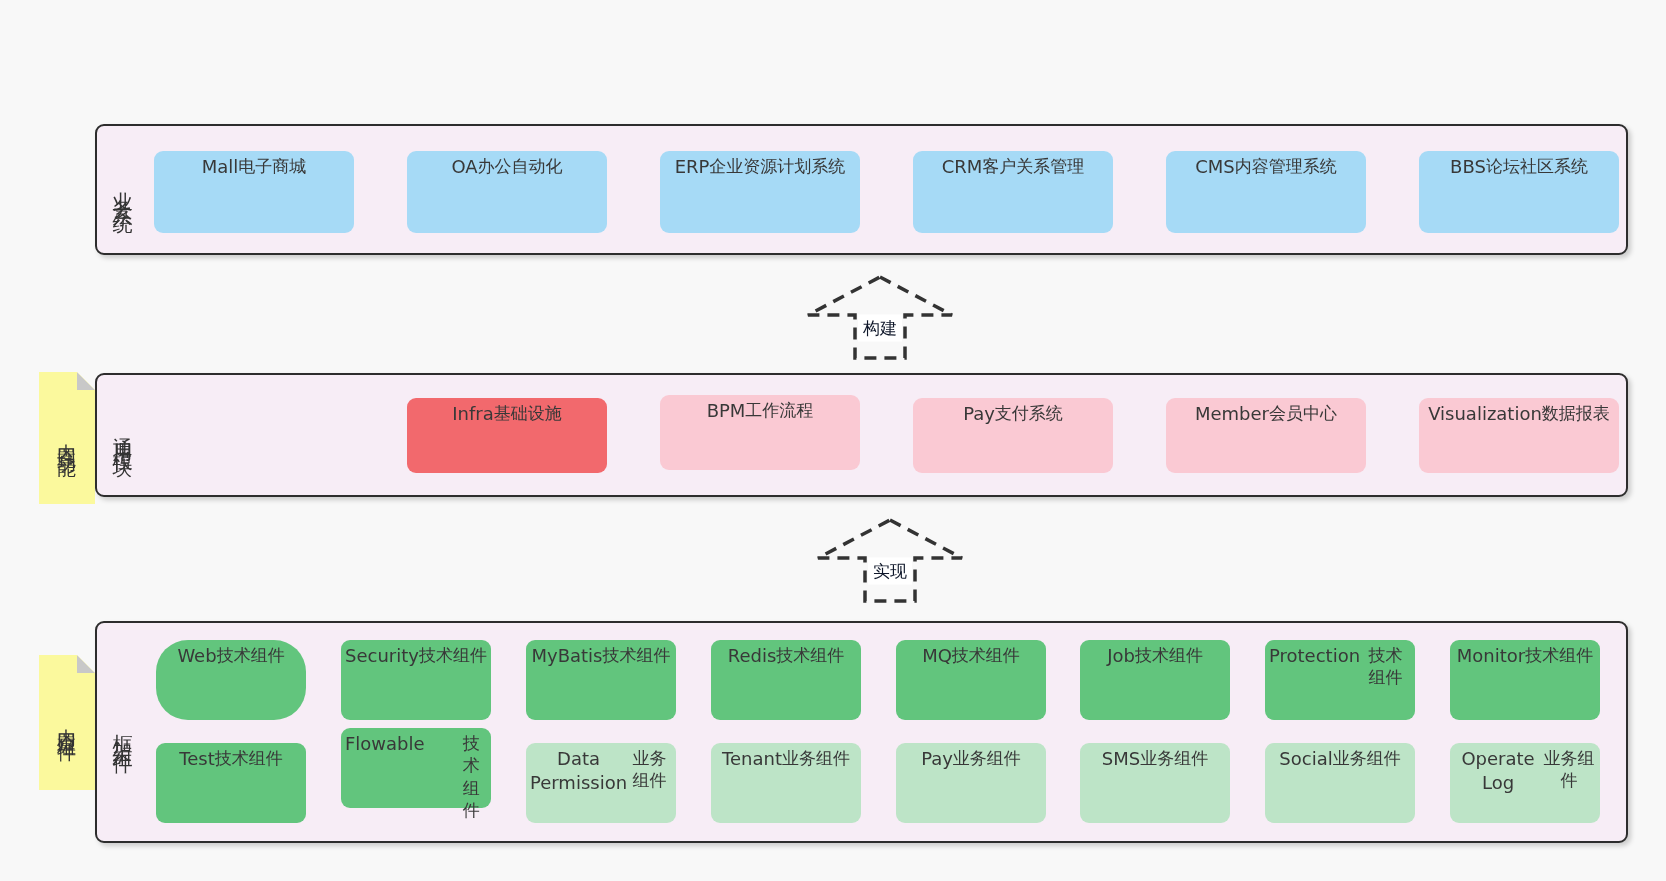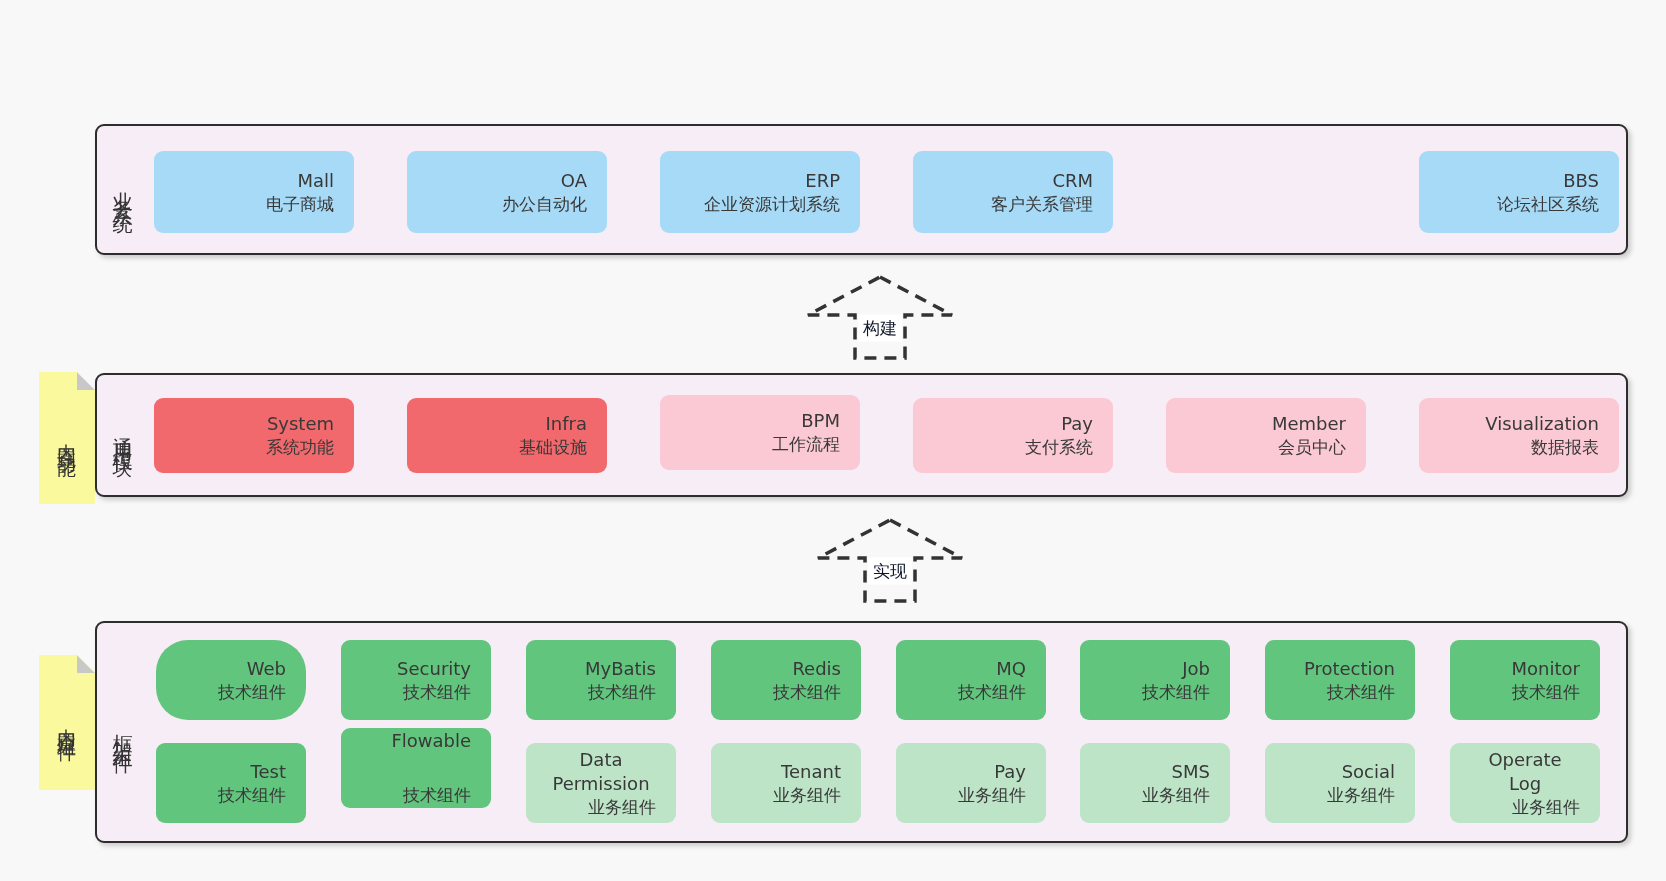--- a/index.html
+++ b/index.html
@@ -12,22 +12,22 @@
     background:#f7edf6;border:2px solid #2d2d2d;border-radius:9px;
     box-shadow:3px 3px 5px rgba(0,0,0,0.18);
   }
   .layer-label{
     position:absolute;left:16px;top:50%;transform:translateY(-50%);
     writing-mode:vertical-rl;text-orientation:upright;
     font-size:20px;letter-spacing:7px;color:#333;line-height:1;
   }
   .box{
     position:absolute;border-radius:9px;box-sizing:border-box;
-    display:flex;flex-direction:column;align-items:flex-end;justify-content:center;
-    text-align:center;line-height:1.32;padding:20px;
+    display:flex;flex-direction:row;align-items:flex-start;justify-content:center;
+    text-align:center;line-height:1.32;padding:4px;
   }
   .box-name{font-size:18px;}
   .box-desc{font-size:17px;}
   .blue{background:#a6daf6;}
   .red{background:#f2696d;}
   .pink{background:#fac9d3;}
   .green{background:#62c57d;}
   .light-green{background:#bde4c7;}
   .w200{width:200px;}
   .w150{width:150px;}
@@ -70,42 +70,42 @@
       <div class="box-desc">企业资源计划系统</div>
     </div>
     <div class="box blue w200 h82" style="left:310px;top:25px;">
       <div class="box-name">OA</div>
       <div class="box-desc">办公自动化</div>
     </div>
     <div class="box blue w200 h82" style="left:816px;top:25px;">
       <div class="box-name">CRM</div>
       <div class="box-desc">客户关系管理</div>
     </div>
+    <div class="box blue w200 h82" style="left:1069px;top:25px;">
+      <div class="box-name">CMS</div>
+      <div class="box-desc">内容管理系统</div>
+    </div>
     <div class="box blue w200 h82" style="left:1322px;top:25px;">
       <div class="box-name">BBS</div>
       <div class="box-desc">论坛社区系统</div>
     </div>
   </div>
 
   <svg class="arrow-svg" style="left:800px;top:272px;" width="160" height="90">
     <polygon points="80,5 152,43 105,43 105,86 55,86 55,43 8,43"></polygon>
   </svg>
   <div class="arrow-label" style="left:880px;top:328px;">构建</div>
 
   <div class="note" style="top:372px;height:132px;">
     <div class="note-fold"></div>
     <div class="note-label">内置功能</div>
   </div>
 
   <div class="container" style="top:373px;height:124px;">
     <div class="layer-label">通用模块</div>
-    <div class="box red w200 h75" style="left:57px;top:23px;">
-      <div class="box-name">System</div>
-      <div class="box-desc">系统功能</div>
-    </div>
     <div class="box red w200 h75" style="left:310px;top:23px;">
       <div class="box-name">Infra</div>
       <div class="box-desc">基础设施</div>
     </div>
     <div class="box pink w200 h75" style="left:563px;top:20px;">
       <div class="box-name">BPM</div>
       <div class="box-desc">工作流程</div>
     </div>
     <div class="box pink w200 h75" style="left:816px;top:23px;">
       <div class="box-name">Pay</div>

